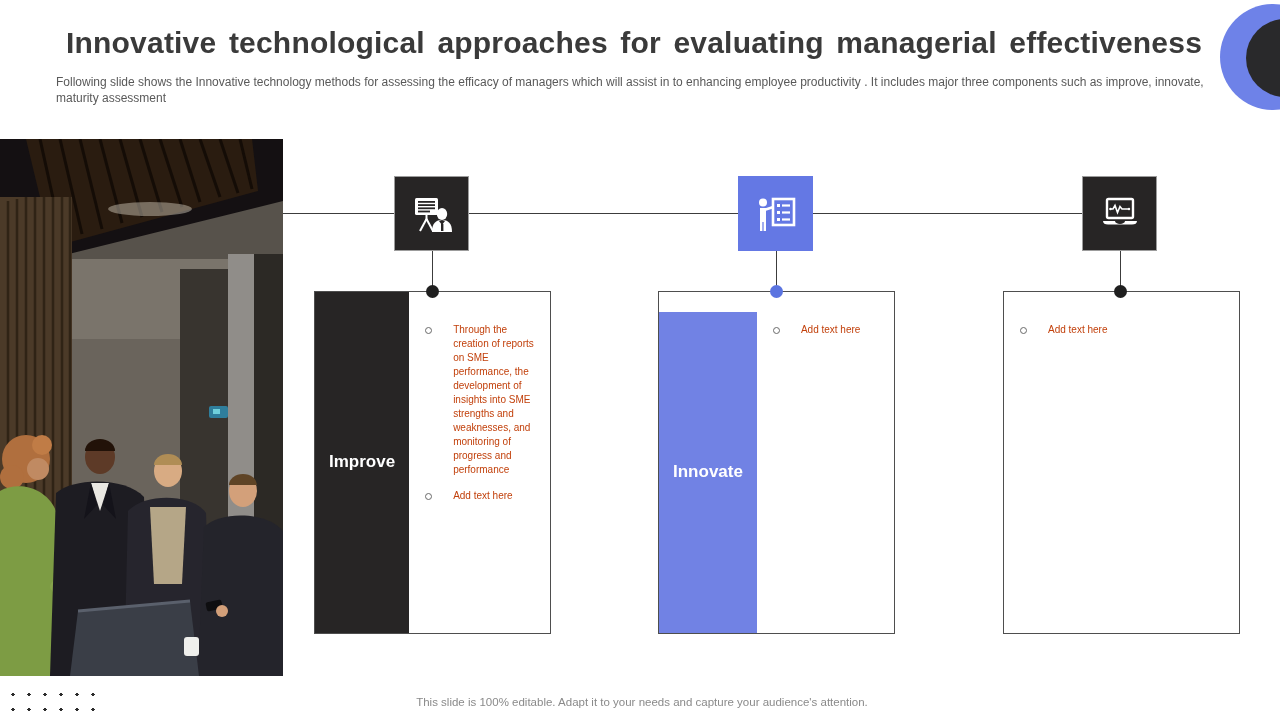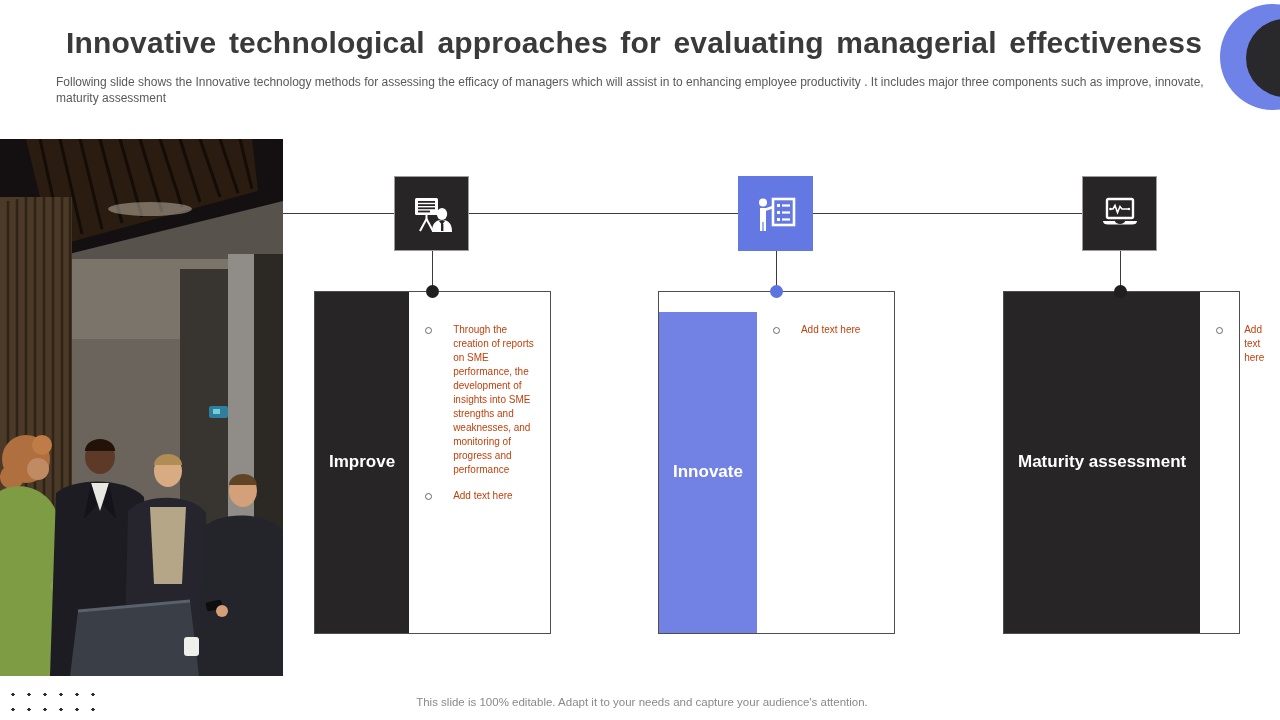--- a/index.html
+++ b/index.html
@@ -227,21 +227,20 @@
     <div class="card-body">
       <div class="bullet">
         <span class="bullet-marker"></span>
         <span>Add text here</span>
       </div>
     </div>
   </div>
 
   <div class="card c3">
     <div class="card-spacer"></div>
-    <div class="card-band band-dark">Maturity assessment</div>
     <div class="card-body">
       <div class="bullet">
         <span class="bullet-marker"></span>
         <span>Add text here</span>
       </div>
     </div>
   </div>
 
   <div class="footer">This slide is 100% editable. Adapt it to your needs and capture your audience's attention.</div>
 

